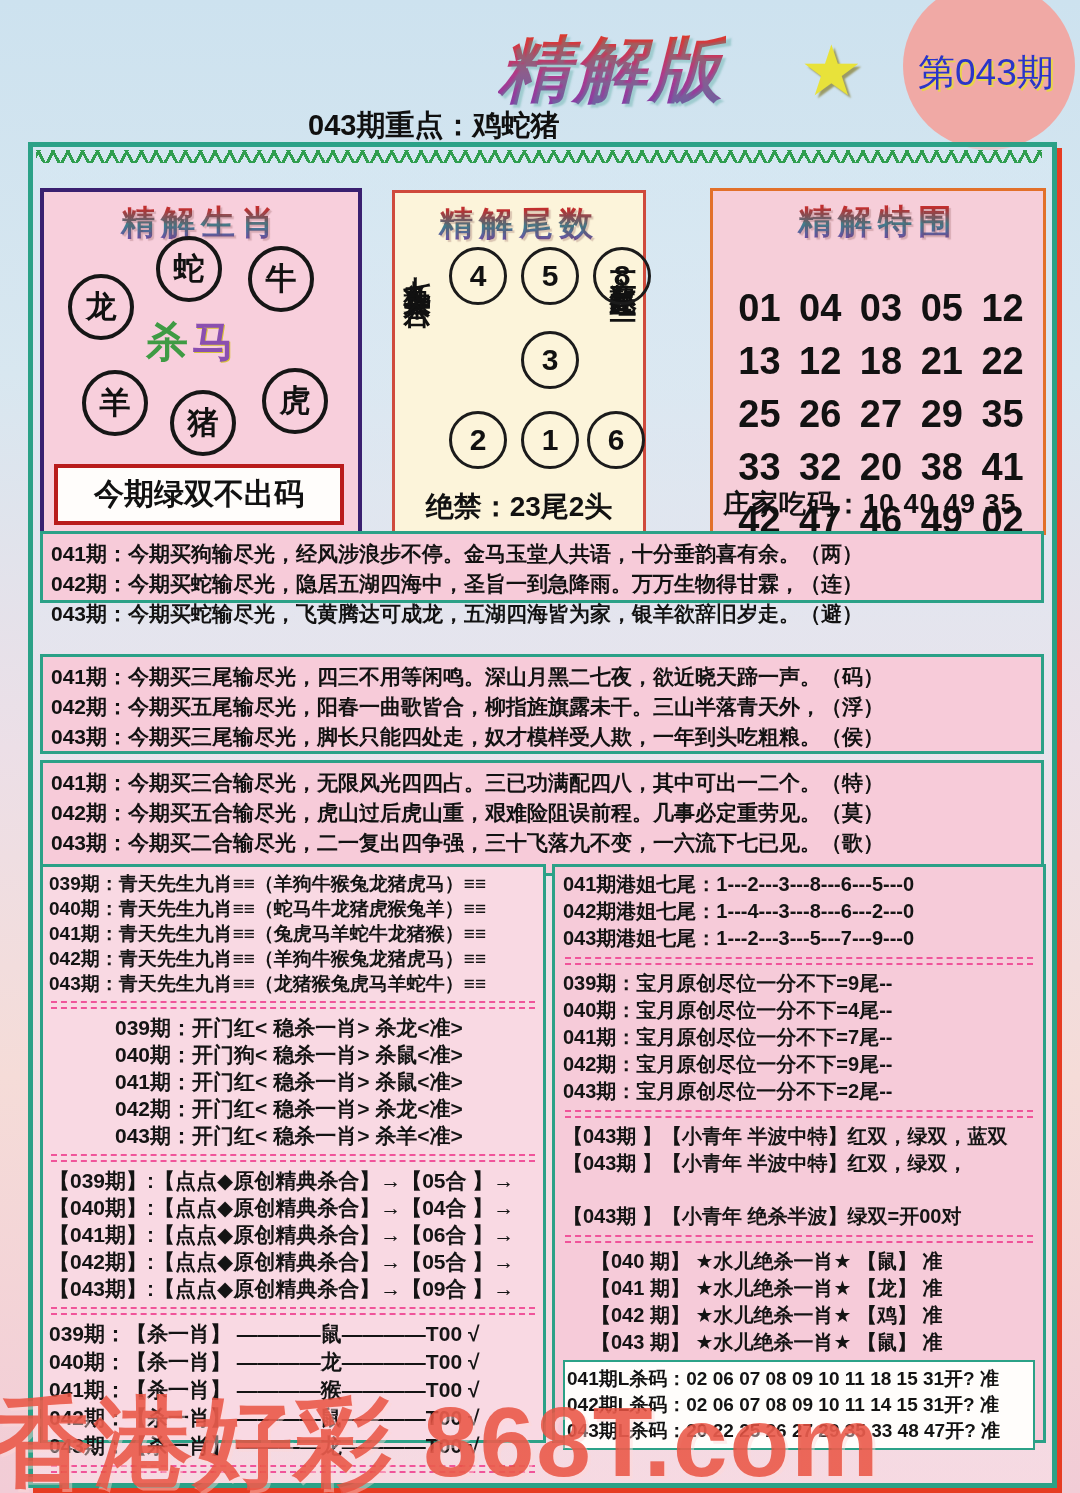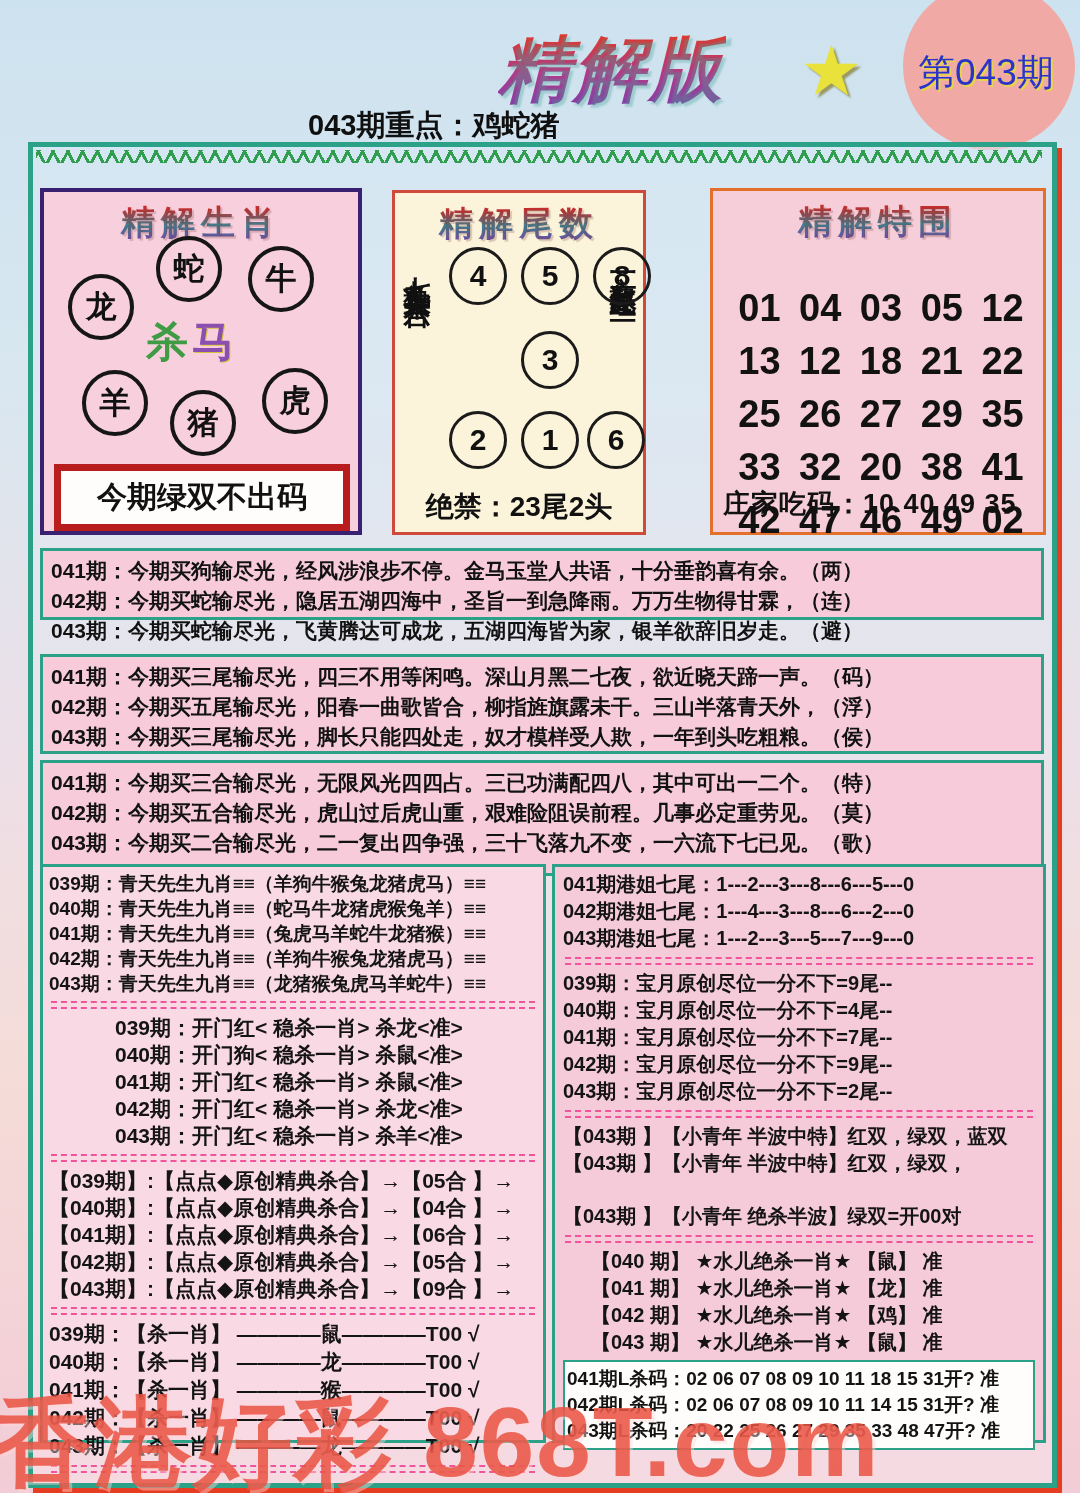--- a/index.html
+++ b/index.html
@@ -29,21 +29,21 @@
   .panel-special{left:710px;top:188px;width:336px;height:347px;border:3px solid #e2702a;background:#f6ced9;}
   .fancy{font-weight:900;font-size:34px;letter-spacing:6px;text-align:center;
     background:linear-gradient(180deg,#c23030 20%,#3f7f8f 55%,#7b3fae 95%);
     -webkit-background-clip:text;background-clip:text;color:transparent;
     text-shadow:2px 2px 1px rgba(120,60,60,0.25);}
   .p-title{left:0;right:0;top:8px;}
   .zc{width:58px;height:58px;border:4px solid #161616;border-radius:50%;display:flex;align-items:center;justify-content:center;
     font-size:31px;font-weight:700;color:#111;background:transparent;}
   .kill{font-size:42px;font-weight:900;letter-spacing:4px;}
   .kill-a{color:#3f9b44;}.kill-b{color:#8a4fb0;text-shadow:1px 1px 0 #d8c23a;}
-  .note-box{left:10px;top:272px;width:282px;border:7px solid #b91c1c;background:#fffdfb;
+  .note-box{left:10px;top:272px;width:282px;border:4px solid #b91c1c;background:#fffdfb;
     font-size:30px;font-weight:900;text-align:center;padding:6px 0;color:#111;}
   .vtext{writing-mode:vertical-rl;text-orientation:upright;font-size:27px;font-weight:700;color:#111;letter-spacing:4px;}
   .tc{width:52px;height:52px;border:3px solid #1b1b1b;border-radius:50%;display:flex;align-items:center;justify-content:center;
     font-size:30px;font-weight:700;color:#111;}
   .ban-line{left:0;right:0;bottom:6px;text-align:center;font-size:28px;font-weight:700;color:#111;}
   .num-grid{left:16px;top:60px;width:304px;display:grid;grid-template-columns:repeat(5,1fr);row-gap:10px;
     font-size:38px;font-weight:700;color:#121212;text-align:center;font-family:"Liberation Sans",sans-serif;margin-top:36px;}
   .banker{left:10px;bottom:10px;font-size:27px;font-weight:700;color:#111;letter-spacing:1px;}
   
   .block{left:40px;width:1004px;border:3px solid #2ba187;background:#f7cbd9;box-sizing:border-box;padding:5px 8px;}
@@ -130,21 +130,21 @@
       <span>41</span>
       <span>42</span>
       <span>47</span>
       <span>46</span>
       <span>49</span>
       <span>02</span>
     </div>
     <div class="abs banker">庄家吃码：10 40 49 35</div>
   </div>
 
-  <div class="abs block" style="top:548px;height:72px;">
+  <div class="abs block" style="top:531px;height:72px;">
     <div class="bline">041期：今期买狗输尽光，经风涉浪步不停。金马玉堂人共语，十分垂韵喜有余。（两）</div>
     <div class="bline">042期：今期买蛇输尽光，隐居五湖四海中，圣旨一到急降雨。万万生物得甘霖，（连）</div>
     <div class="bline">043期：今期买蛇输尽光，飞黄腾达可成龙，五湖四海皆为家，银羊欲辞旧岁走。（避）</div>
   </div>
   <div class="abs block" style="top:654px;height:100px;">
     <div class="bline">041期：今期买三尾输尽光，四三不用等闲鸣。深山月黑二七夜，欲近晓天蹄一声。（码）</div>
     <div class="bline">042期：今期买五尾输尽光，阳春一曲歌皆合，柳指旌旗露未干。三山半落青天外，（浮）</div>
     <div class="bline">043期：今期买三尾输尽光，脚长只能四处走，奴才模样受人欺，一年到头吃粗粮。（侯）</div>
   </div>
   <div class="abs block" style="top:760px;height:116px;">

